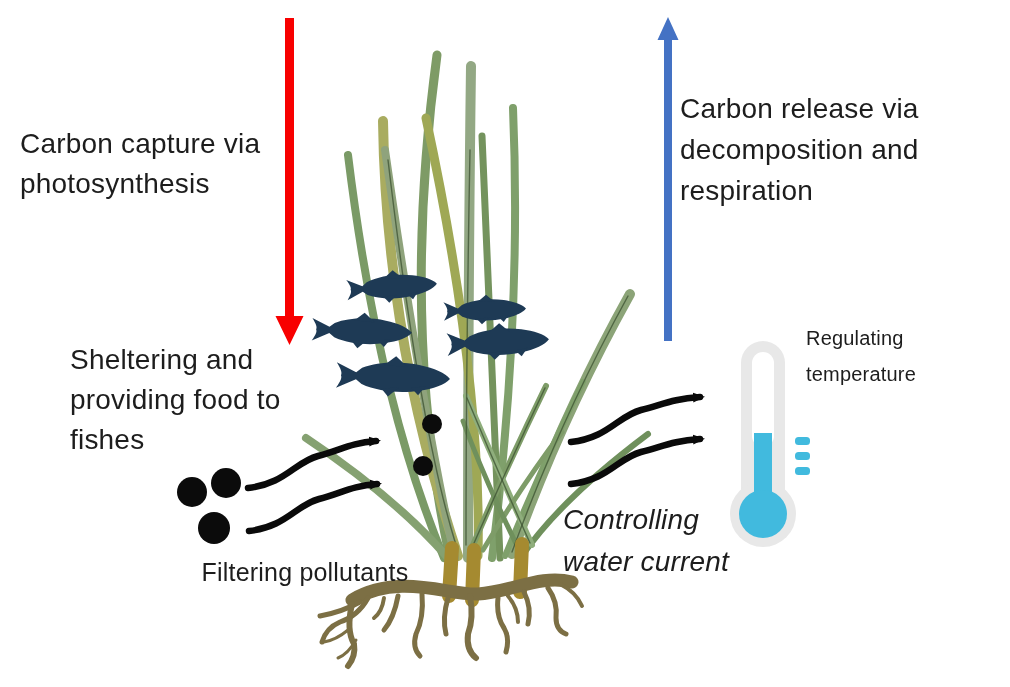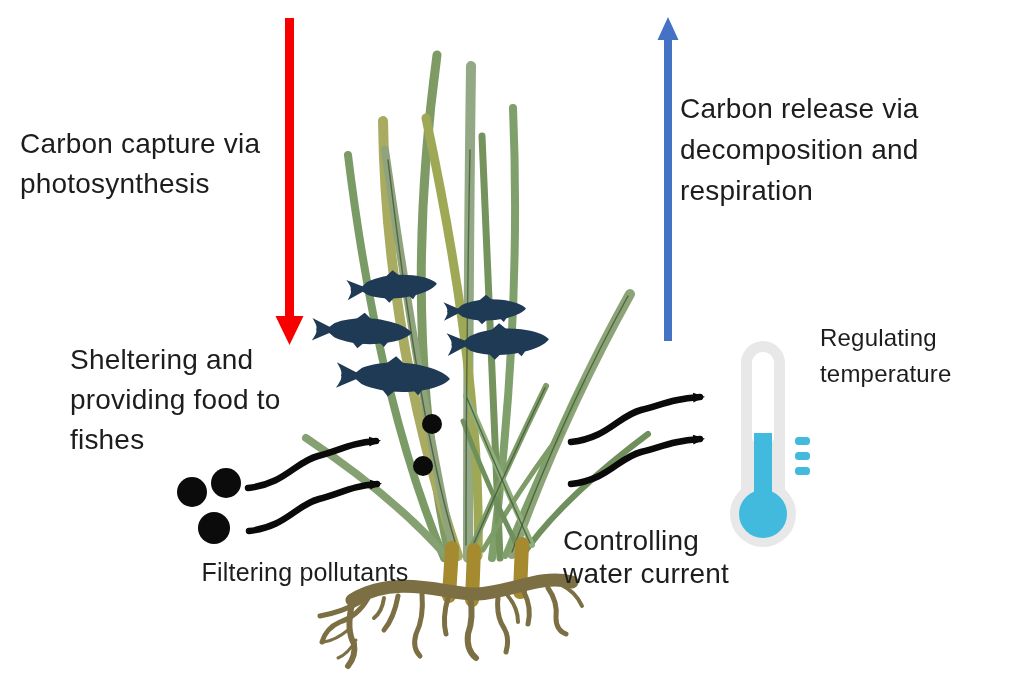--- a/index.html
+++ b/index.html
@@ -16,22 +16,22 @@
     color:#1d1d1d;
     font-family:"Liberation Sans",sans-serif;
     font-size:28px;
     line-height:40px;
     letter-spacing:0.2px;
   }
   .label.capture{left:20px;top:100px;width:285px;margin-top:24px;}
   .label.release{left:680px;top:88px;width:270px;line-height:41px;}
   .label.sheltering{left:70px;top:340px;width:245px;}
   .label.filtering{left:165px;top:557px;width:280px;font-size:25px;line-height:30px;text-align:center;}
-  .label.controlling{left:563px;top:524px;width:192px;line-height:33px;}
-  .label.regulating{left:806px;top:320px;width:162px;font-size:24px;line-height:36px;margin-left:14px;}
+  .label.controlling{left:563px;top:499px;width:192px;line-height:42px;font-style:italic;}
+  .label.regulating{left:806px;top:320px;width:162px;font-size:20px;line-height:36px;}
   .blade{fill:none;stroke-linecap:round;}
   .vein{fill:none;stroke:#3c5232;stroke-width:1.4;stroke-linecap:round;opacity:.75;}
   .root{fill:none;stroke:#7c6f44;stroke-linecap:round;}
   .flow{fill:none;stroke:#0a0a0a;stroke-width:6.5;stroke-linecap:round;}
 </style>
 </head>
 <body>
 
 <div class="canvas">
 

